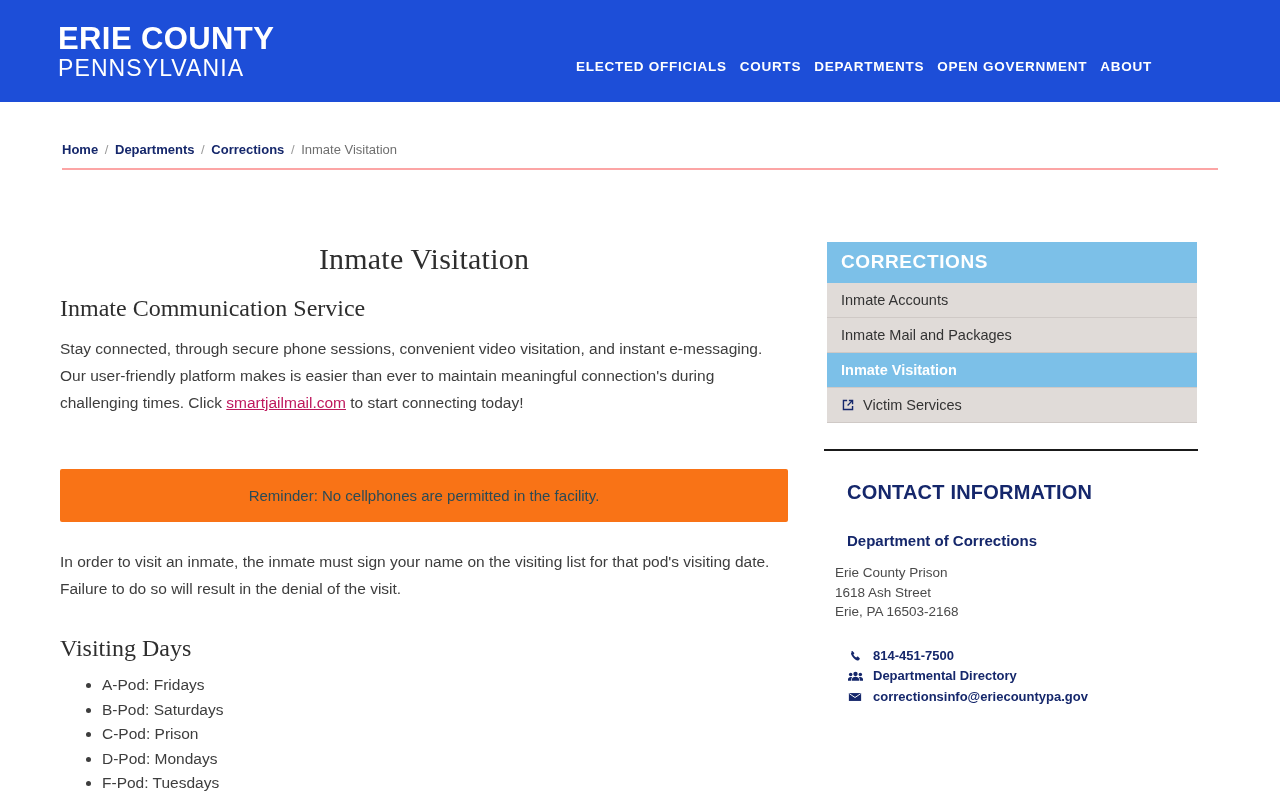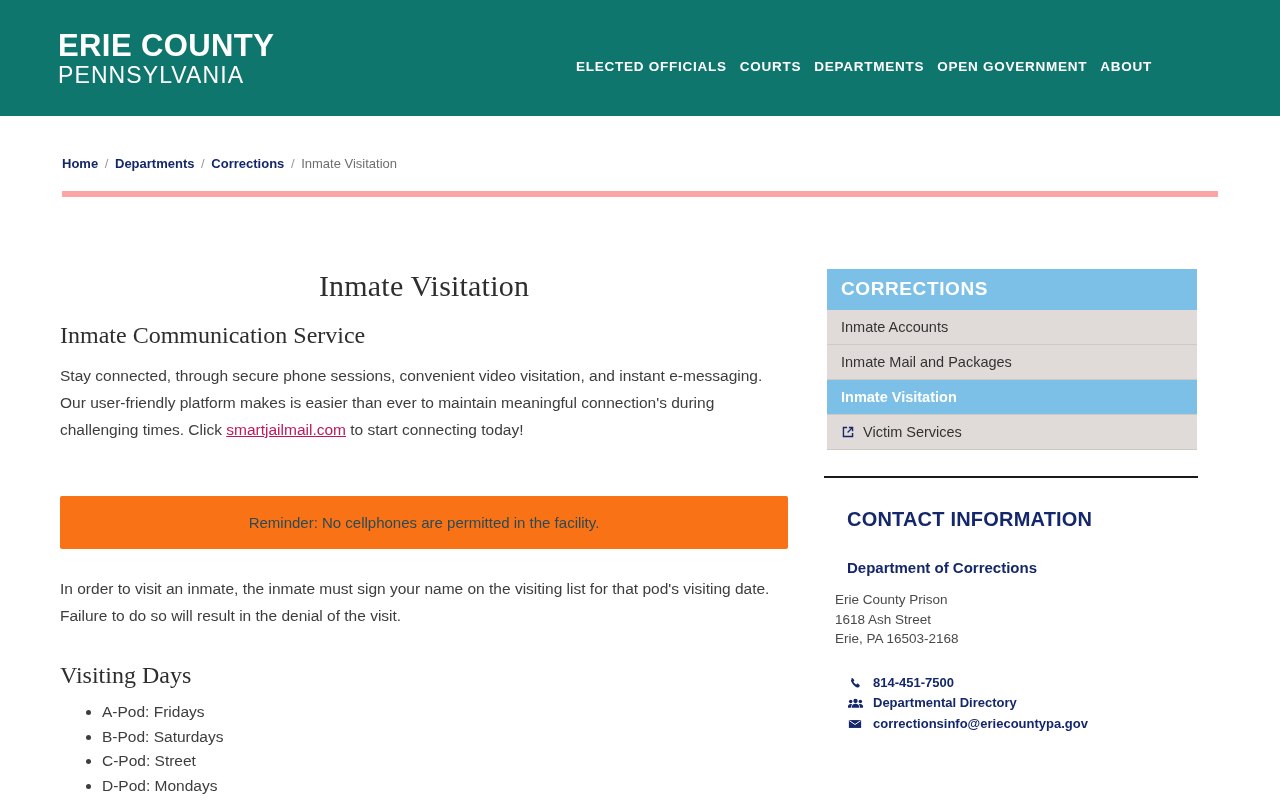--- a/index.html
+++ b/index.html
@@ -8,22 +8,22 @@
   html, body {
     width: 1280px;
     height: 800px;
     overflow: hidden;
     background: #ffffff;
     font-family: "Liberation Sans", sans-serif;
   }
 
   
   .site-header {
-    height: 116px;
-    background: #0f766e;
+    height: 102px;
+    background: #1d4ed8;
     display: flex;
     align-items: center;
     padding: 0 40px 0 58px;
     position: relative;
   }
   .brand { line-height: 1; user-select: none; }
   .brand-line1 {
     display: block;
     color: #ffffff;
     font-size: 31px;
@@ -56,22 +56,22 @@
     white-space: nowrap;
     cursor: pointer;
   }
 
   
   .breadcrumb-wrap {
     padding: 40px 0 0 0;
   }
   .breadcrumb {
     margin: 0 62px;
-    padding-bottom: 20px;
-    border-bottom: 6px solid #fca5a5;
+    padding-bottom: 11px;
+    border-bottom: 2px solid #fca5a5;
     font-size: 13px;
     color: #6f6f6f;
     white-space: nowrap;
   }
   .breadcrumb a {
     color: #15276b;
     font-weight: 700;
     text-decoration: none;
     cursor: pointer;
   }
@@ -261,21 +261,21 @@
       <span>Reminder: No cellphones are permitted in the facility.</span>
     </div>
 
     <p class="body-text">In order to visit an inmate, the inmate must sign your name on the visiting list for that pod's visiting date. Failure to do so will result in the denial of the visit.</p>
 
     <h2 class="h2 h2-visiting">Visiting Days</h2>
 
     <ul class="bullets">
       <li>A-Pod: Fridays</li>
       <li>B-Pod: Saturdays</li>
-      <li>C-Pod: Street</li>
+      <li>C-Pod: Prison</li>
       <li>D-Pod: Mondays</li>
       <li>F-Pod: Tuesdays</li>
 
     </ul>
   </main>
 
   <aside class="sidebar">
 
     <div class="menu">
       <div class="menu-header">CORRECTIONS</div>

